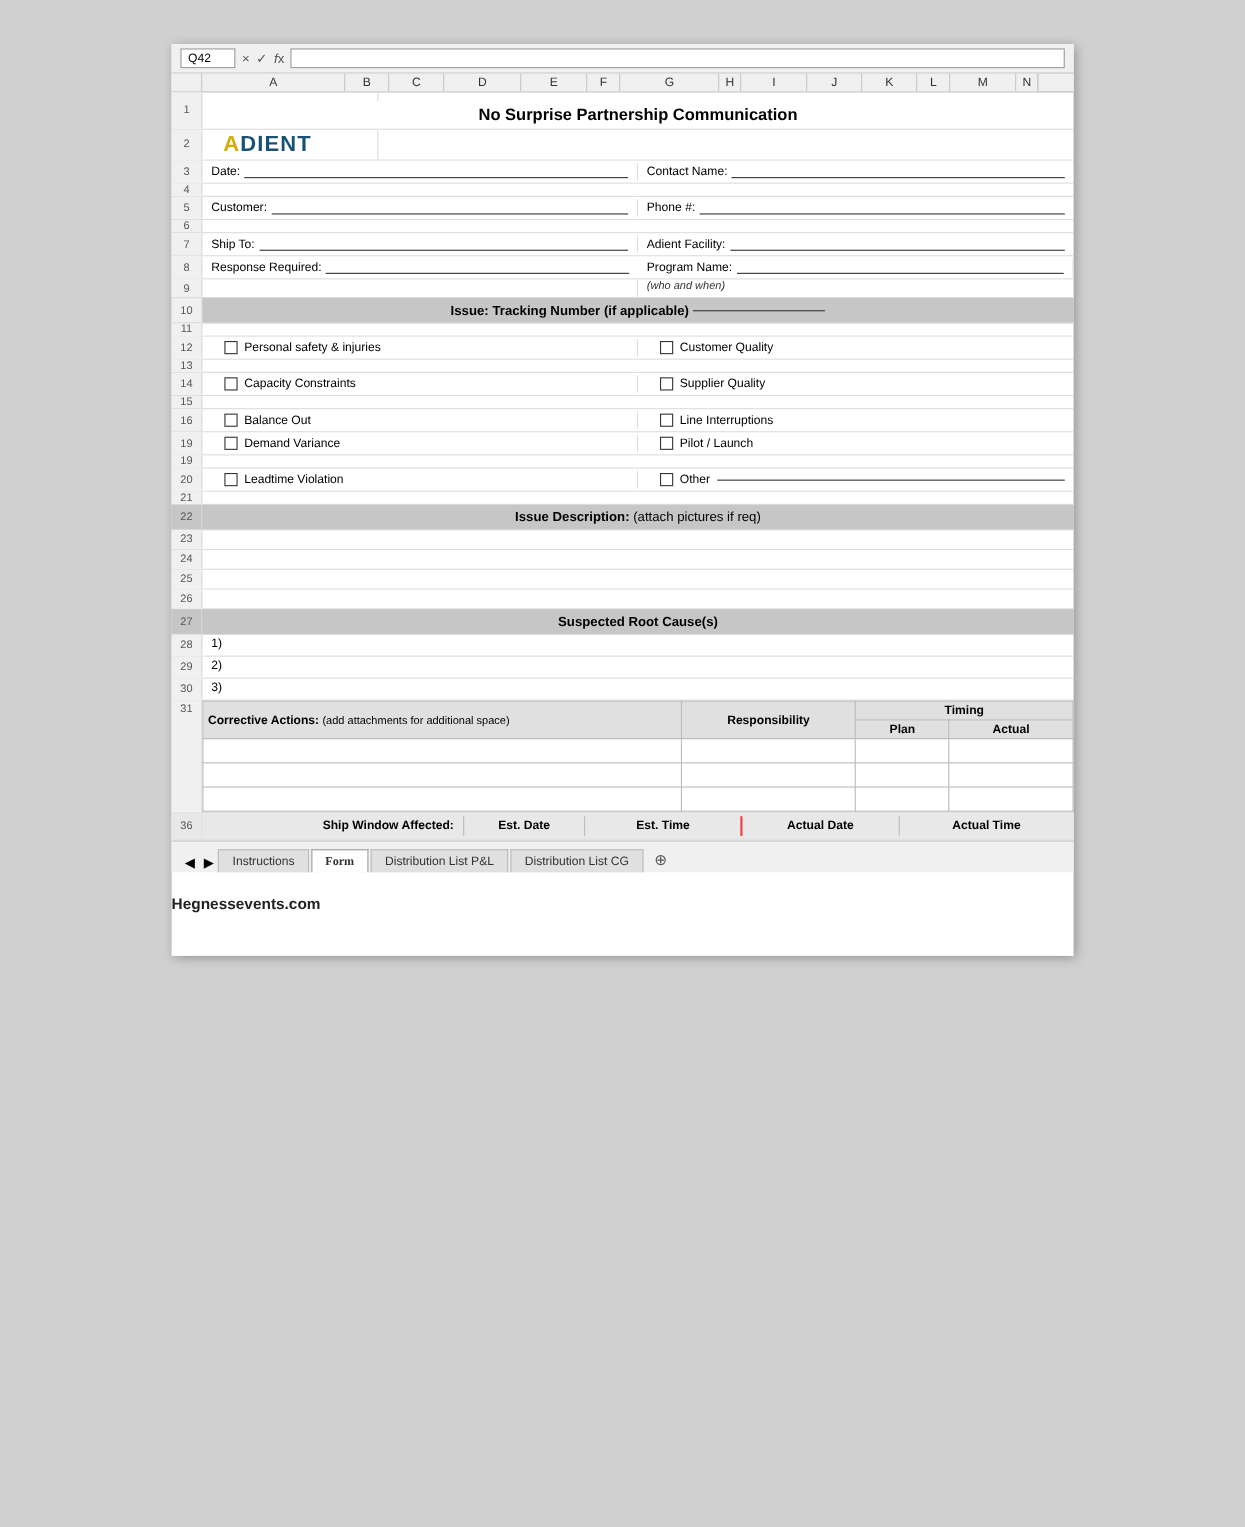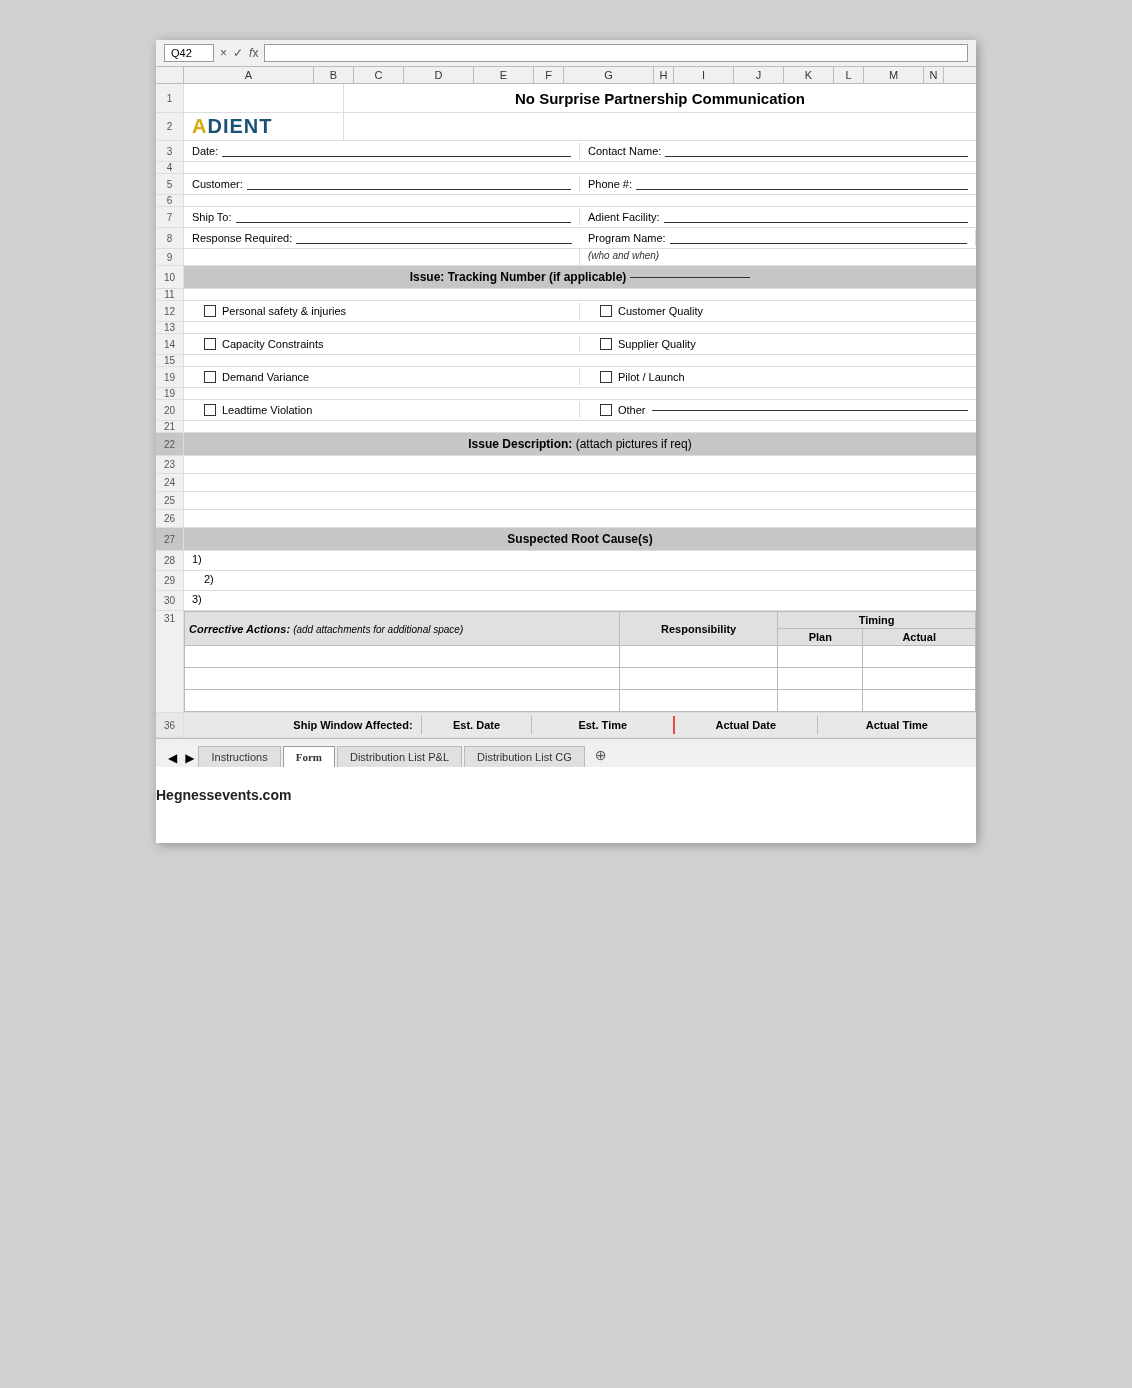--- a/index.html
+++ b/index.html
@@ -129,21 +129,20 @@
       min-height: 18px;
     }
     .ca-table th {
       background: #e0e0e0;
       font-weight: bold;
       font-size: 11px;
     }
     .ca-table .ca-actions {
       text-align: left;
       width: 55%;
-      font-style: italic;
     }
     .ca-table .ca-resp {
       width: 20%;
     }
     .ca-body-row td {
       height: 22px;
     }
     
     .tabs-bar {
       background: #f0f0f0;
@@ -230,34 +229,34 @@
     <div class="col-header" style="width:30px">L</div>
     <div class="col-header" style="width:60px">M</div>
     <div class="col-header" style="width:20px">N</div>
   </div>
 
   <div class="spreadsheet">
 
     <div class="ss-row">
       <div class="inline-row-num">1</div>
       <div class="full-row-content">
-        <div style="display:flex; align-items:stretch; min-height:28px;">
+        <div style="display:flex; align-items:stretch; min-height:28px;flex-direction:column;">
           <div class="logo-cell">
             
           </div>
           <div class="title-cell" style="font-size:15px; font-weight:bold; display:flex; align-items:center; justify-content:center; flex:1;">No Surprise Partnership Communication</div>
         </div>
       </div>
     </div>
 
     <div class="ss-row" style="min-height:26px;">
       <div class="inline-row-num">2</div>
       <div class="full-row-content">
         <div style="display:flex; min-height:26px; align-items:center;">
-          <div style="width:160px; min-width:160px; padding:2px 8px; border-right:1px solid #ddd; display:flex; align-items:center;">
+          <div style="width:160px; min-width:160px; padding:2px 19px; border-right:1px solid #ddd; display:flex; align-items:center;">
             <span style="font-size:20px; font-weight:900; color:#1a5276; letter-spacing:1px;">
               <span style="color:#d4ac0d;">A</span>DIENT
             </span>
           </div>
           <div style="flex:1;"></div>
         </div>
       </div>
     </div>
 
     <div class="ss-row" style="min-height:20px;">
@@ -394,28 +393,43 @@
           </div>
         </div>
       </div>
     </div>
 
     <div class="ss-row" style="min-height:6px;">
       <div class="inline-row-num">15</div>
       <div class="full-row-content"></div>
     </div>
 
-
-
-    <div class="ss-row" style="min-height:20px;">
-      <div class="inline-row-num">19</div>
+    <div class="ss-row" style="min-height:20px;">
+      <div class="inline-row-num">16</div>
       <div class="full-row-content">
         <div style="display:flex; min-height:20px; align-items:center;">
           <div style="width:50%; padding:2px 8px 2px 20px; border-right:1px solid #ddd; display:flex; align-items:center; gap:6px;">
             <span class="cb-box"></span>
+            <span class="cb-label">Balance Out</span>
+          </div>
+          <div style="width:50%; padding:2px 8px 2px 20px; display:flex; align-items:center; gap:6px;">
+            <span class="cb-box"></span>
+            <span class="cb-label">Line Interruptions</span>
+          </div>
+        </div>
+      </div>
+    </div>
+
+
+    <div class="ss-row" style="min-height:20px;">
+      <div class="inline-row-num">19</div>
+      <div class="full-row-content">
+        <div style="display:flex; min-height:20px; align-items:center;">
+          <div style="width:50%; padding:2px 8px 2px 20px; border-right:1px solid #ddd; display:flex; align-items:center; gap:6px;">
+            <span class="cb-box"></span>
             <span class="cb-label">Demand Variance</span>
           </div>
           <div style="width:50%; padding:2px 8px 2px 20px; display:flex; align-items:center; gap:6px;">
             <span class="cb-box"></span>
             <span class="cb-label">Pilot / Launch</span>
           </div>
         </div>
       </div>
     </div>
 
@@ -481,21 +495,21 @@
 
     <div class="ss-row" style="min-height:20px;">
       <div class="inline-row-num">28</div>
       <div class="full-row-content">
         <div style="padding:2px 8px; font-size:11px; display:flex; align-items:center;">
           <span>1)</span>
         </div>
       </div>
     </div>
 
-    <div class="ss-row" style="min-height:20px;gap:12px;">
+    <div class="ss-row" style="min-height:20px;">
       <div class="inline-row-num">29</div>
       <div class="full-row-content">
         <div style="padding:2px 8px; font-size:11px; display:flex; align-items:center;">
           <span>2)</span>
         </div>
       </div>
     </div>
 
     <div class="ss-row" style="min-height:20px;">
       <div class="inline-row-num">30</div>

